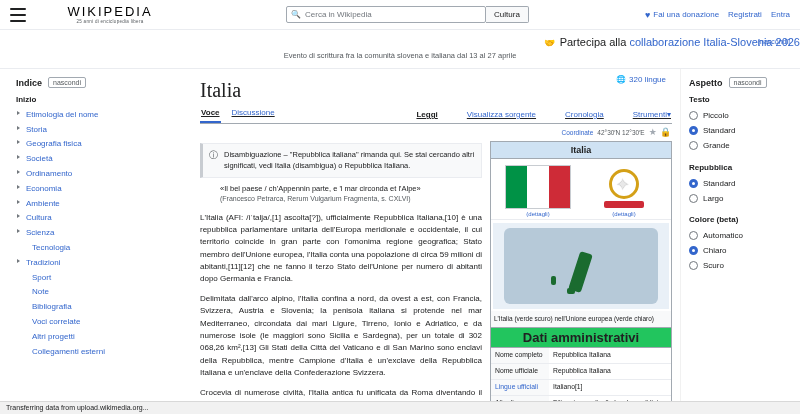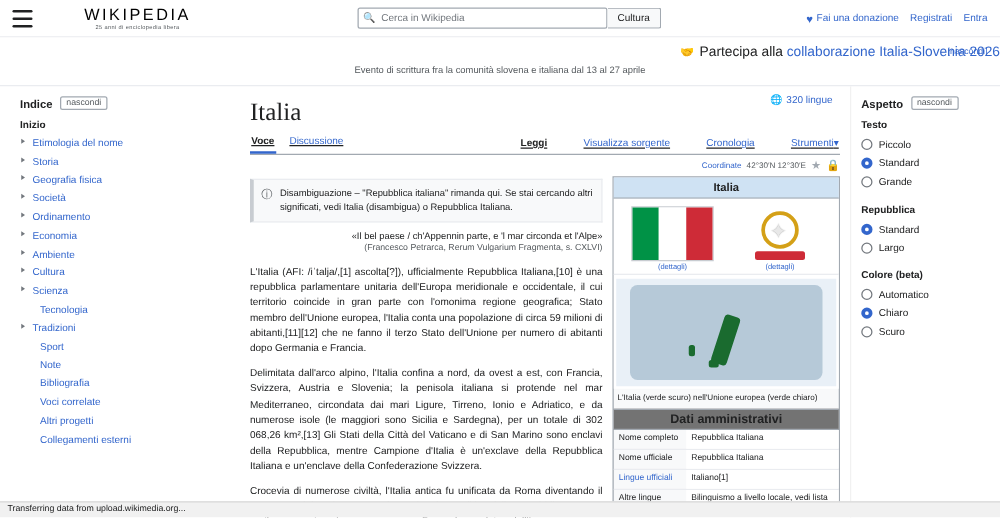--- a/index.html
+++ b/index.html
@@ -77,21 +77,21 @@
   .star { color:#a2a9b1; font-size:9px; }
   .lock { color:#54595d; font-size:9px; }
 
   
   .hatnote {
     display:flex; gap:6px; align-items:flex-start;
     background:#f8f9fa; border:1px solid #eaecf0; border-left:3px solid #c8ccd1;
     padding:5px 6px; margin:6px 0 6px; font-size:7.5px; line-height:1.5; color:#202122;
   }
   .hat-icon { font-size:9px; color:#54595d; }
-  .quote { font-size:7.5px; color:#202122; padding-left:20px; margin:4px 0 7px; line-height:1.45;text-align:right; }
+  .quote { font-size:7.5px; color:#202122; padding-left:20px; margin:4px 0 7px; line-height:1.45; }
   .quote .qs { font-size:7px; color:#54595d; }
 
   
   .para { font-size:8px; line-height:1.55; margin:0 0 7px; text-align:justify; }
 
   
   .infobox {
     float:right; width:182px; margin:4px 0 6px 8px; border:1px solid #a2a9b1;
     background:#f8f9fa; font-size:7px;
   }
@@ -109,21 +109,21 @@
   .emblem .star5 { position:absolute; left:14px; top:10px; color:#e8e8e8; font-size:16px; text-shadow:0 0 1px #888; }
   .emblem .ribbon { position:absolute; left:2px; bottom:1px; width:40px; height:7px; background:#ce2b37; border-radius:2px; }
   .ib-cap { font-size:6px; color:#3366cc; margin-top:2px; }
   .ib-map { background:#fff; padding:3px 2px 2px; text-align:center; border-top:1px solid #eaecf0; }
   .map-canvas { width:100%; height:86px; background:#e9f0f7; position:relative; overflow:hidden; }
   .map-canvas .eu { position:absolute; left:6%; top:6%; width:88%; height:88%; background:#b6c9d8; border-radius:6px; }
   .map-canvas .it { position:absolute; left:46%; top:34%; width:13px; height:40px; background:#1a6b2f; transform:rotate(18deg); border-radius:3px; }
   .map-canvas .sic { position:absolute; left:42%; top:76%; width:8px; height:6px; background:#1a6b2f; border-radius:2px; }
   .map-canvas .sar { position:absolute; left:33%; top:62%; width:5px; height:9px; background:#1a6b2f; border-radius:2px; }
   .ib-mapcap { font-size:6.5px; color:#202122; padding:3px 3px 4px; line-height:1.4; }
-  .ib-section { background:#737373; text-align:center; font-weight:bold; font-size:10px; padding:2px 0; border-top:1px solid #a2a9b1; border-bottom:1px solid #a2a9b1; }
+  .ib-section { background:#22c55e; text-align:center; font-weight:bold; font-size:13px; padding:2px 0; border-top:1px solid #a2a9b1; border-bottom:1px solid #a2a9b1; }
   .ib-row { display:flex; border-bottom:1px solid #eaecf0; }
   .ib-k { width:58px; padding:3px 4px; color:#3366cc; font-size:6.8px; line-height:1.3; }
   .ib-k.plain { color:#202122; }
   .ib-v { flex:1; padding:3px 4px; font-size:6.8px; line-height:1.3; background:#fff; }
 
   
   .ap-head { display:flex; align-items:center; gap:6px; margin-bottom:7px; }
   .ap-title { font-size:9px; font-weight:bold; }
   .ap-hide { font-size:7px; color:#54595d; border:1px solid #a2a9b1; border-radius:2px; padding:1px 4px; background:#fff; }
   .ap-group { margin-bottom:9px; }

